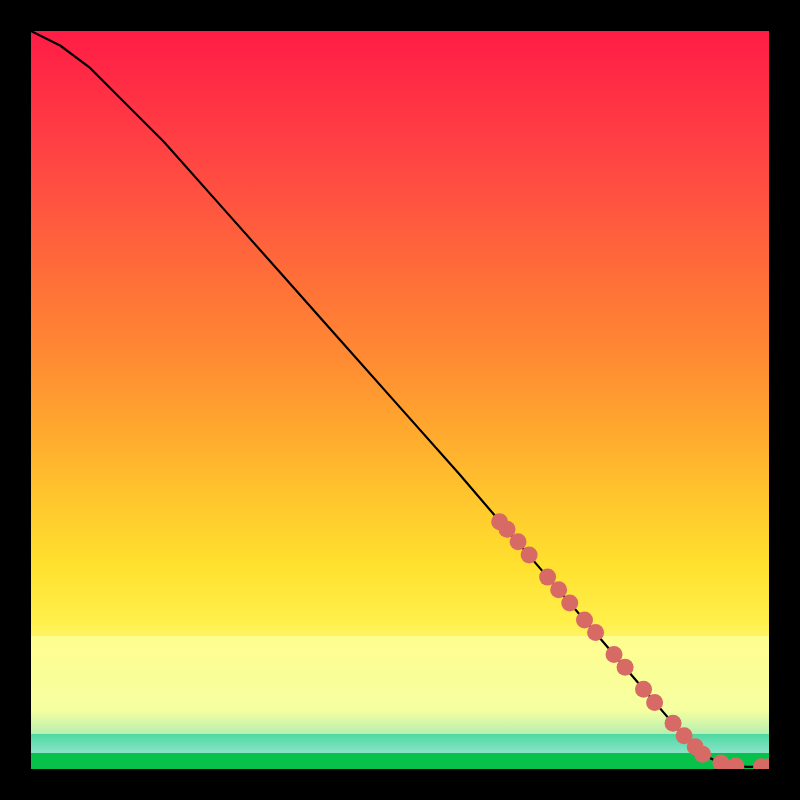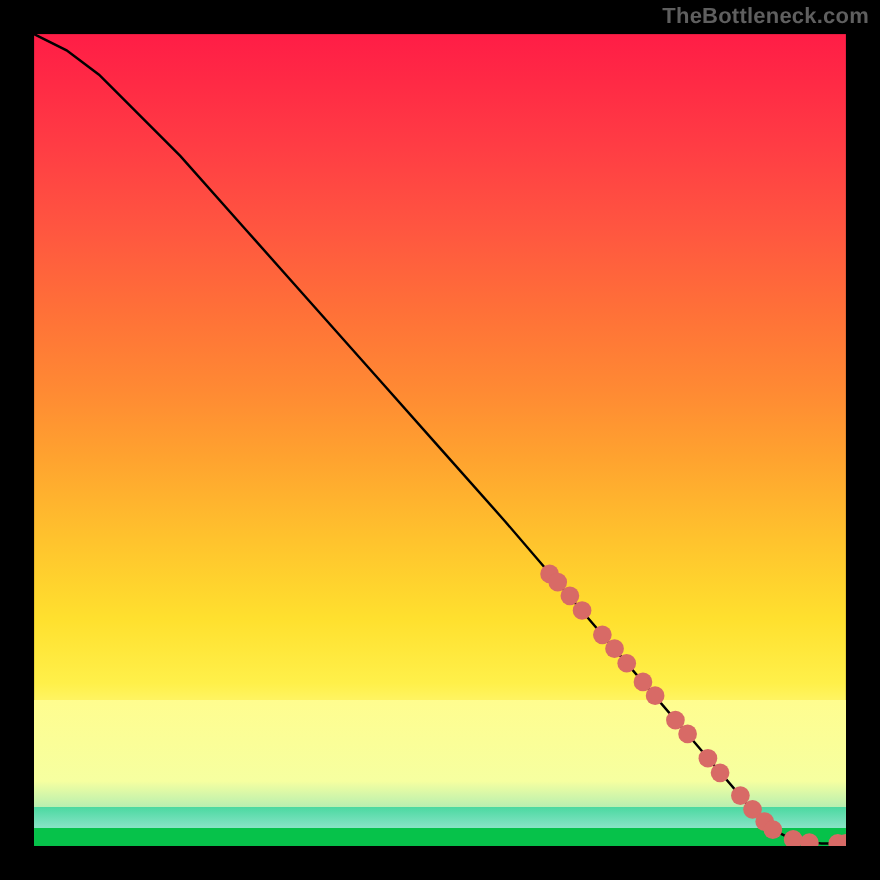--- a/index.html
+++ b/index.html
@@ -69,21 +69,20 @@
     top: 0;
     width: 738px;
     height: 738px;
     z-index: 3;
   }
 </style>
 </head>
 <body>
 
 <div class="frame">
-  <div class="watermark">TheBottleneck.com</div>
 
   <div class="plot">
     <div class="gradient"></div>
     <svg class="curve" viewBox="0 0 738 738" preserveAspectRatio="none">
       <path id="curve-path" fill="none" stroke="#000" stroke-width="2.2" d="M0.00 0.00 L29.52 14.76 L59.04 36.90 L88.56 66.42 L132.84 110.70 L191.88 177.12 L250.92 243.54 L309.96 309.96 L369.00 376.38 L428.04 442.80 L472.32 494.46 L516.60 546.12 L560.88 597.78 L605.16 649.44 L649.44 701.10 L671.58 723.24 L686.34 730.62 L701.10 734.31 L715.86 735.79 L738.00 735.79"></path>
       <g id="markers-group">
           <circle cx="468.63" cy="490.77" r="8.5" fill="#d86a66"></circle>
           <circle cx="476.01" cy="498.15" r="8.5" fill="#d86a66"></circle>
           <circle cx="487.08" cy="510.70" r="8.5" fill="#d86a66"></circle>
           <circle cx="498.15" cy="523.98" r="8.5" fill="#d86a66"></circle>

